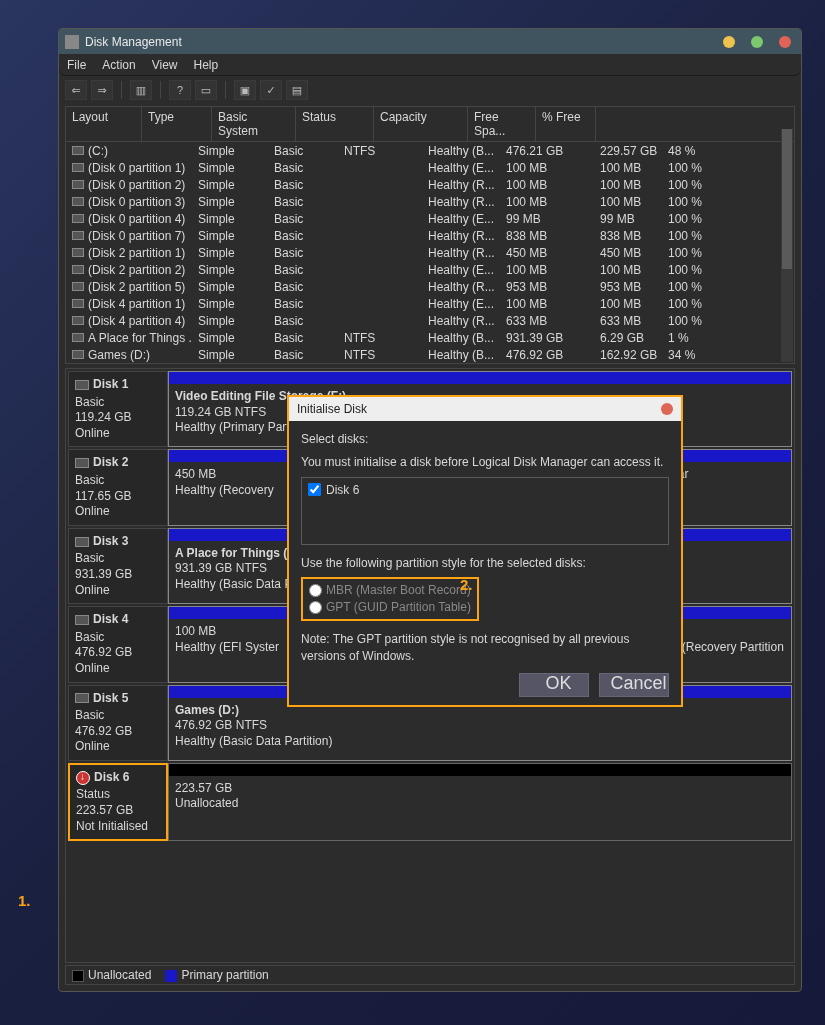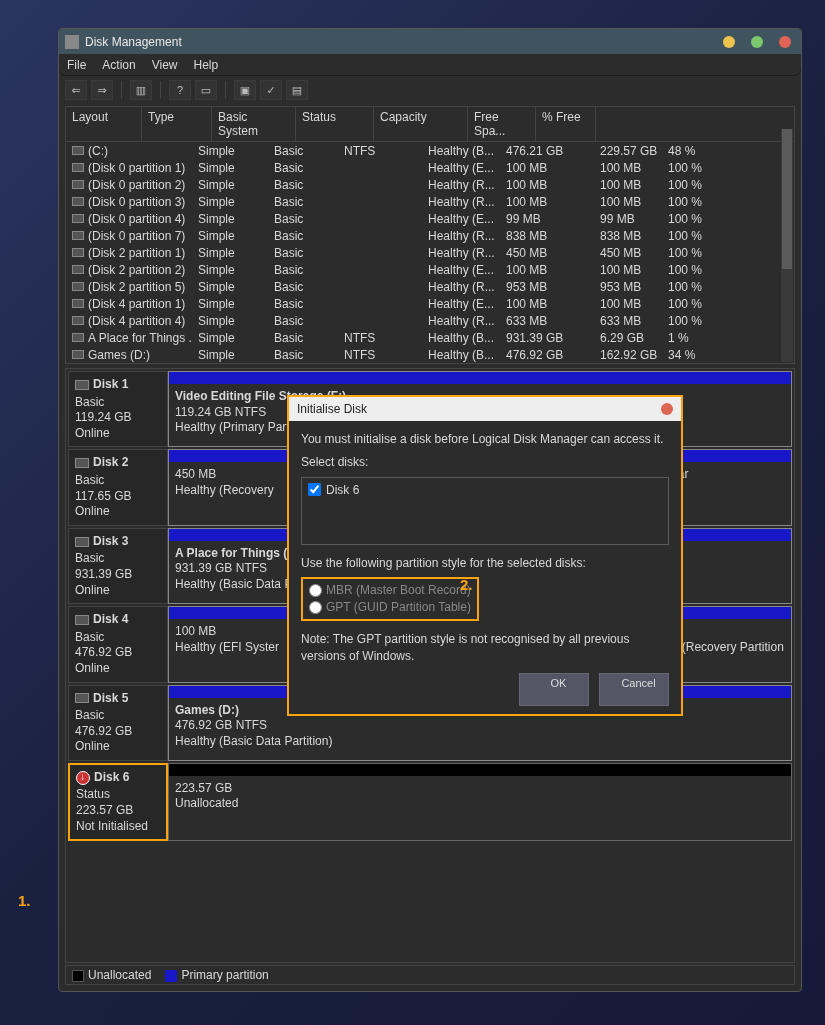--- a/index.html
+++ b/index.html
@@ -111,21 +111,21 @@
 .dlg-title .spacer{flex:1;}
 .dlg-title .dot{ width:12px;height:12px;border-radius:50%; background:#d65;}
 .dlg-body { padding:10px 12px 8px 12px; font-size:12px; line-height:1.4;}
 .dlg-body p { margin-bottom:6px;}
 .sel-list { border:1px solid #5a5a5a; height:68px; padding:4px 6px; margin-bottom:10px; background:#2c2c2c;}
 .sel-list label { display:flex; align-items:center; gap:5px;}
 .radio-group { border:2px solid #fca311; padding:3px 6px; display:inline-block; margin-bottom:2px;}
 .radio-group label { display:flex; align-items:center; gap:4px; color:#888;}
 .annot2 { position:absolute; left: 460px; top: 576px; color:#fca311; font-weight:bold; font-size:15px; z-index:11;}
 .dlg-btns { display:flex; justify-content:flex-end; gap:10px; margin-top:8px;}
-.dlg-btn { width:70px; height:33px; background:#556; border:1px solid #667; color:#ddd; font-size:11px; text-align:center; line-height:18px;padding-left:9px;}
+.dlg-btn { width:70px; height:24px; background:#556; border:1px solid #667; color:#ddd; font-size:18px; text-align:center; line-height:18px;padding-left:9px;}
 
 
 .annot1 { position:absolute; left:18px; top:892px; color:#fca311; font-weight:bold; font-size:15px; z-index:5;}
 .hilite { border:2px solid #fca311 !important;}
 </style>
 </head>
 <body>
 
 <div class="window">
   <div class="titlebar">
@@ -479,22 +479,22 @@
   </div>
 </div>
 
 <div class="dialog">
   <div class="dlg-title">
     <span>Initialise Disk</span>
     <span class="spacer"></span>
     <span class="dot"></span>
   </div>
   <div class="dlg-body">
+    <p>Select disks:</p>
     <p>You must initialise a disk before Logical Disk Manager can access it.</p>
-    <p>Select disks:</p>
     <div class="sel-list">
       <label>
         <input type="checkbox" checked="" style="">
         <span>Disk 6</span>
       </label>
     </div>
     <p>Use the following partition style for the selected disks:</p>
     <div class="radio-group">
       <label>
           <input type="radio" name="ps" style="">

